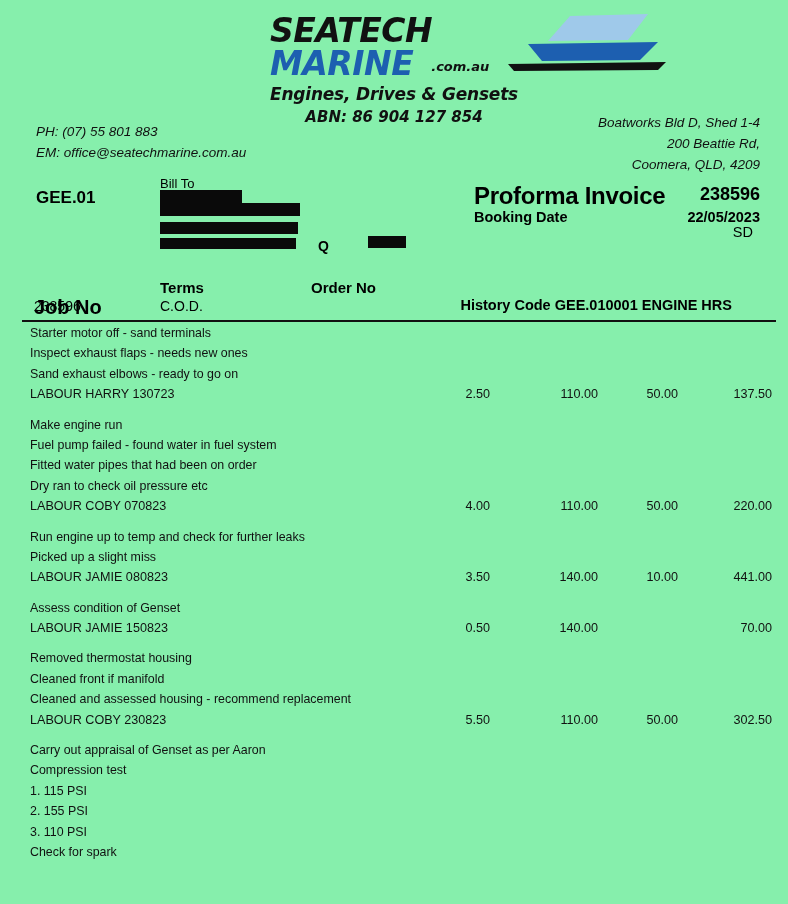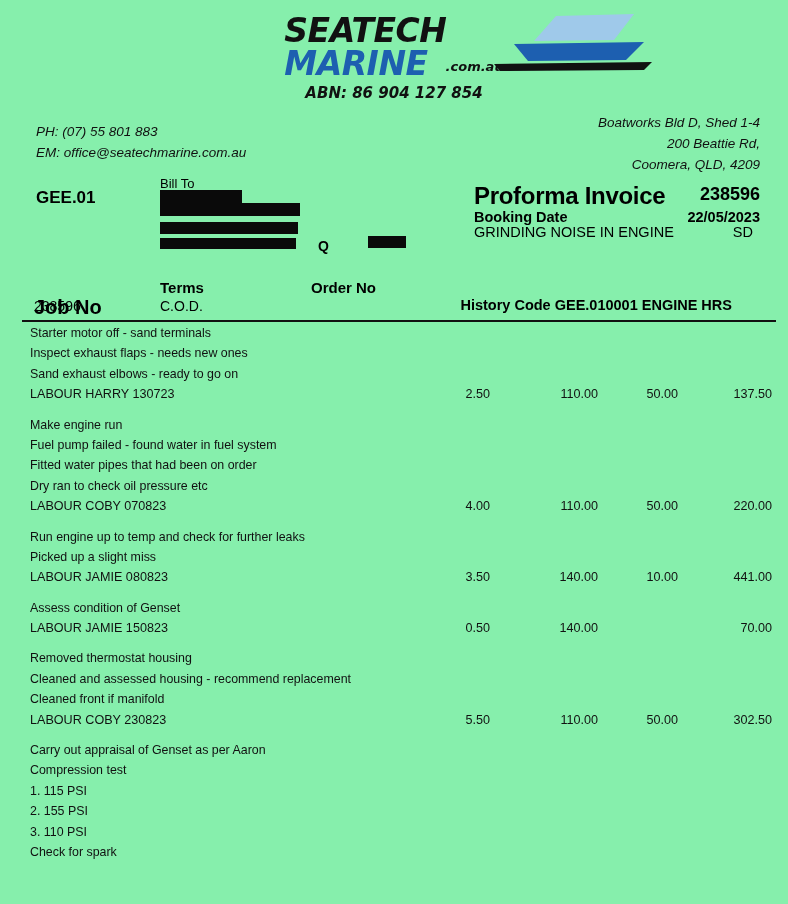--- a/index.html
+++ b/index.html
@@ -236,20 +236,21 @@
 </style>
 </head>
 <body>
 
 <div class="page">
 
   <div class="logo-block">
     <div class="logo-wrap">
       <span class="logo-sea">SEATECH</span>
       <span class="logo-marine">MARINE</span><span class="logo-comau">.com.au</span>
+      <span class="logo-tag">Engines, Drives &amp; Gensets</span>
       <svg class="boat" viewBox="0 0 160 62" xmlns="http://www.w3.org/2000/svg">
         <path d="M62 6 L140 4 L120 30 L40 31 Z" fill="#9fc9ea"></path>
         <path d="M20 34 L150 32 L132 50 L34 51 Z" fill="#1d5fb0"></path>
         <path d="M0 54 L158 52 L150 60 L6 61 Z" fill="#111111"></path>
       </svg>
     </div>
     <div class="logo-abn">ABN: 86 904 127 854</div>
   </div>
 
   <div class="contact-left">
@@ -268,21 +269,20 @@
   <div class="redact r2"></div>
   <div class="redact r3"></div>
   <div class="redact r4"></div>
   <div class="redact r5"></div>
   <div class="q-letter">Q</div>
 
   <div class="proforma-title">Proforma Invoice</div>
   <div class="inv-number">238596</div>
   <div class="booking-label">Booking Date</div>
   <div class="booking-date">22/05/2023</div>
-  <div class="fault-desc">GRINDING NOISE IN ENGINE</div>
   <div class="sd-code">SD</div>
 
   <div class="jobno-label">Job No</div>
   <div class="jobno-value">238596</div>
   <div class="terms-label">Terms</div>
   <div class="terms-value">C.O.D.</div>
   <div class="orderno-label">Order No</div>
   <div class="history-line">History Code GEE.010001  ENGINE HRS</div>
 
   <div class="rule"></div>
@@ -347,24 +347,24 @@
         <div class="num c-qty">0.50</div>
         <div class="num c-rate">140.00</div>
         <div class="num c-disc"></div>
         <div class="num c-total">70.00</div>
       </div>
       <div class="item-row spacer"></div>
       <div class="item-row">
         <div class="desc">Removed thermostat housing</div>
       </div>
       <div class="item-row">
+        <div class="desc">Cleaned front if manifold</div>
+      </div>
+      <div class="item-row">
         <div class="desc">Cleaned and assessed housing - recommend replacement</div>
-      </div>
-      <div class="item-row">
-        <div class="desc">Cleaned front if manifold</div>
       </div>
       <div class="item-row labour">
         <div class="desc">LABOUR COBY   230823</div>
         <div class="num c-qty">5.50</div>
         <div class="num c-rate">110.00</div>
         <div class="num c-disc">50.00</div>
         <div class="num c-total">302.50</div>
       </div>
       <div class="item-row spacer"></div>
       <div class="item-row">

